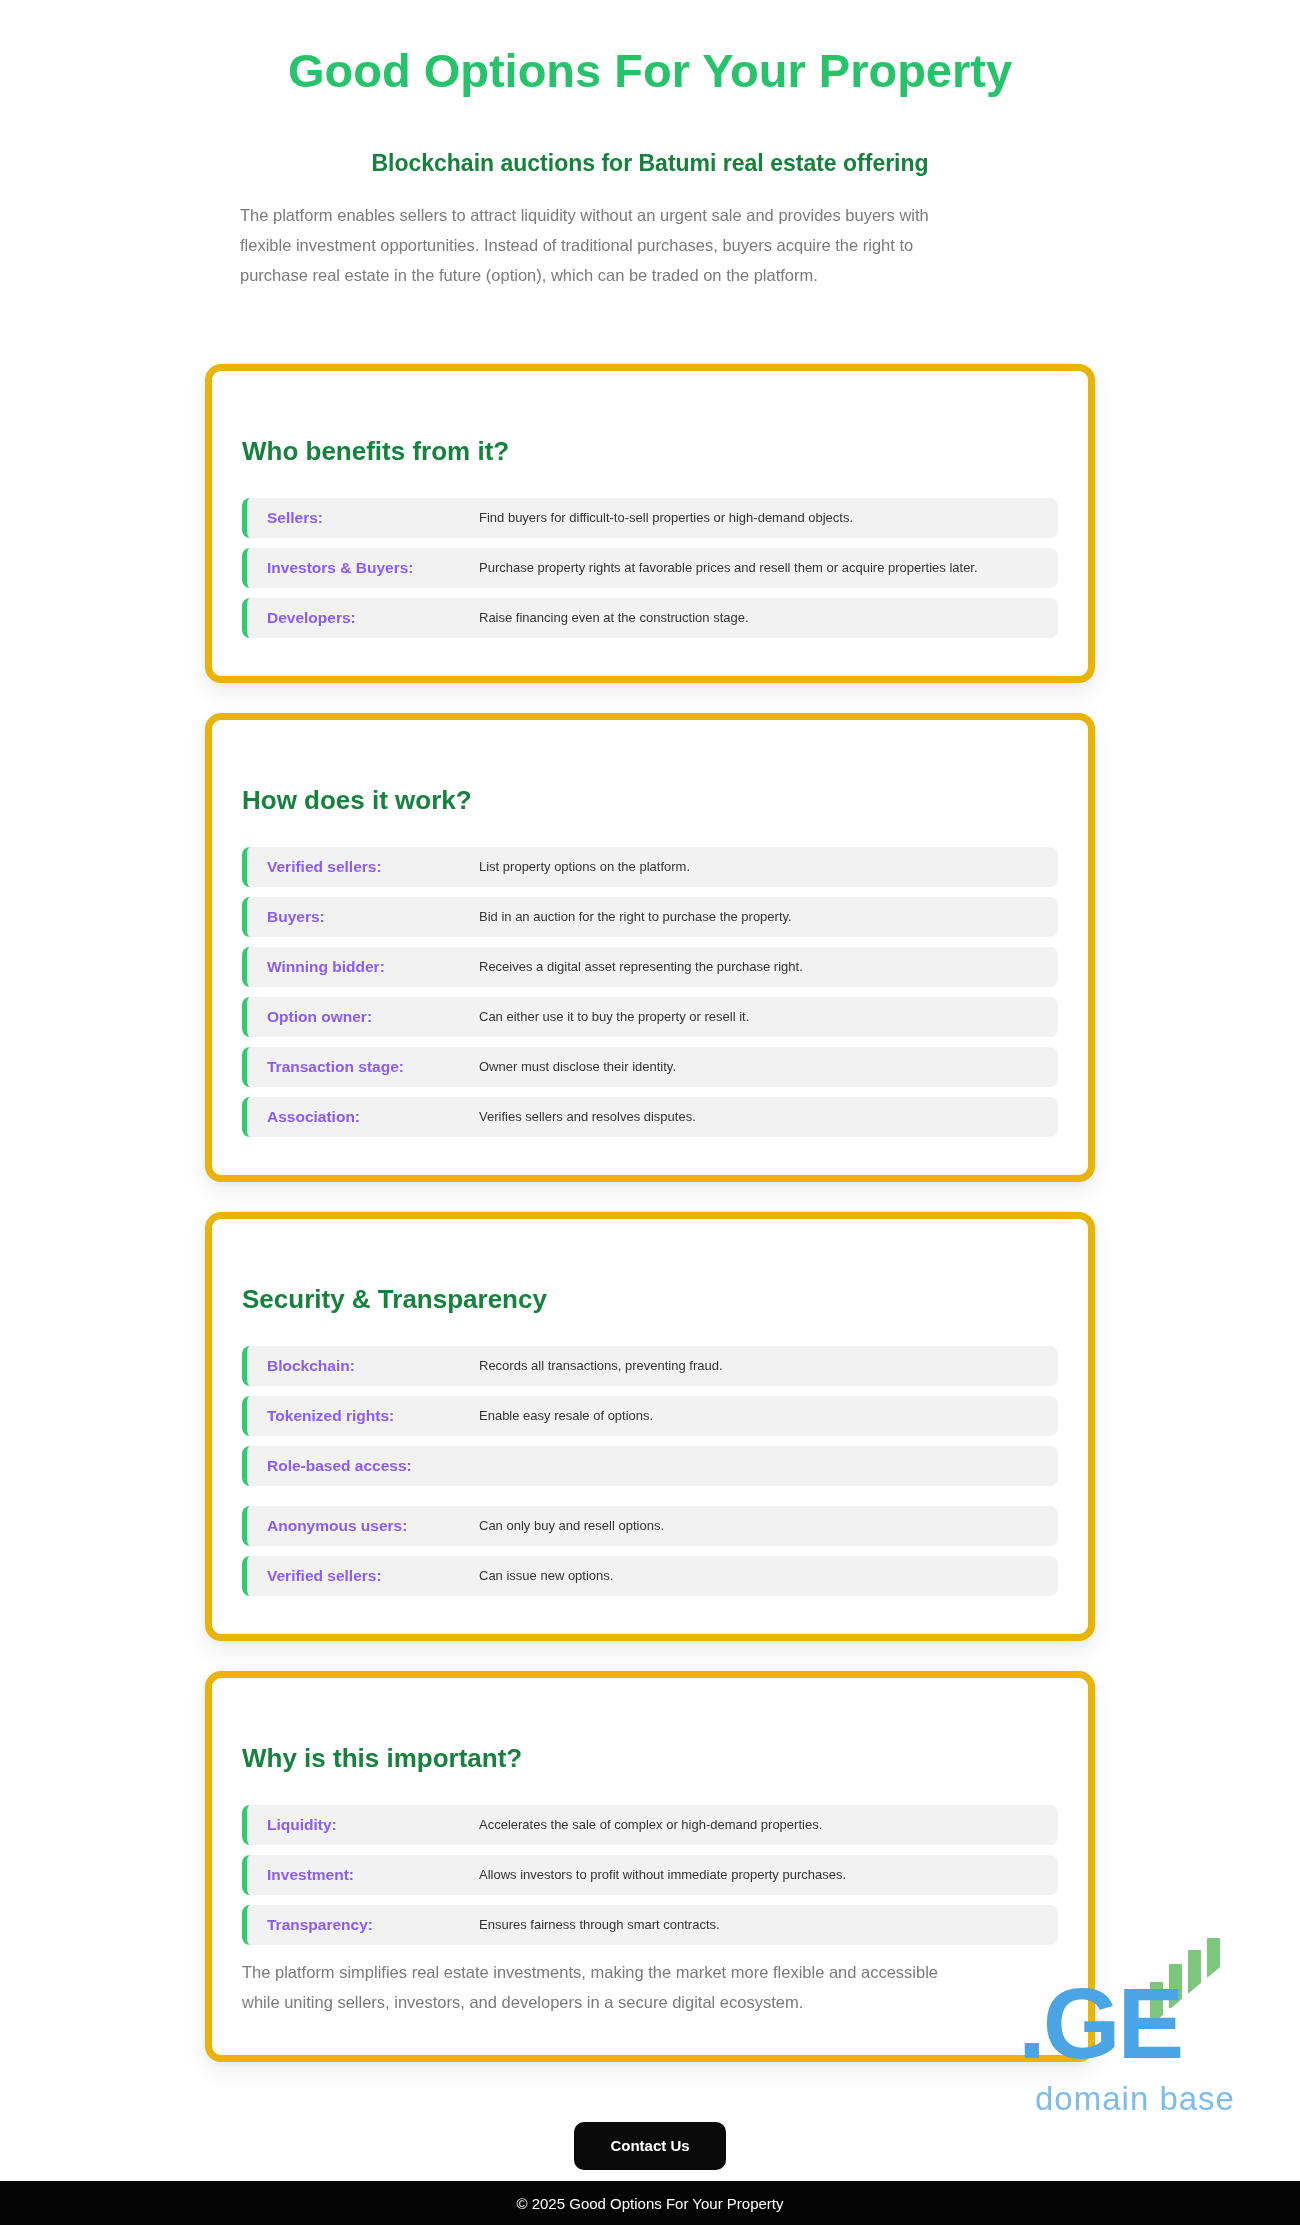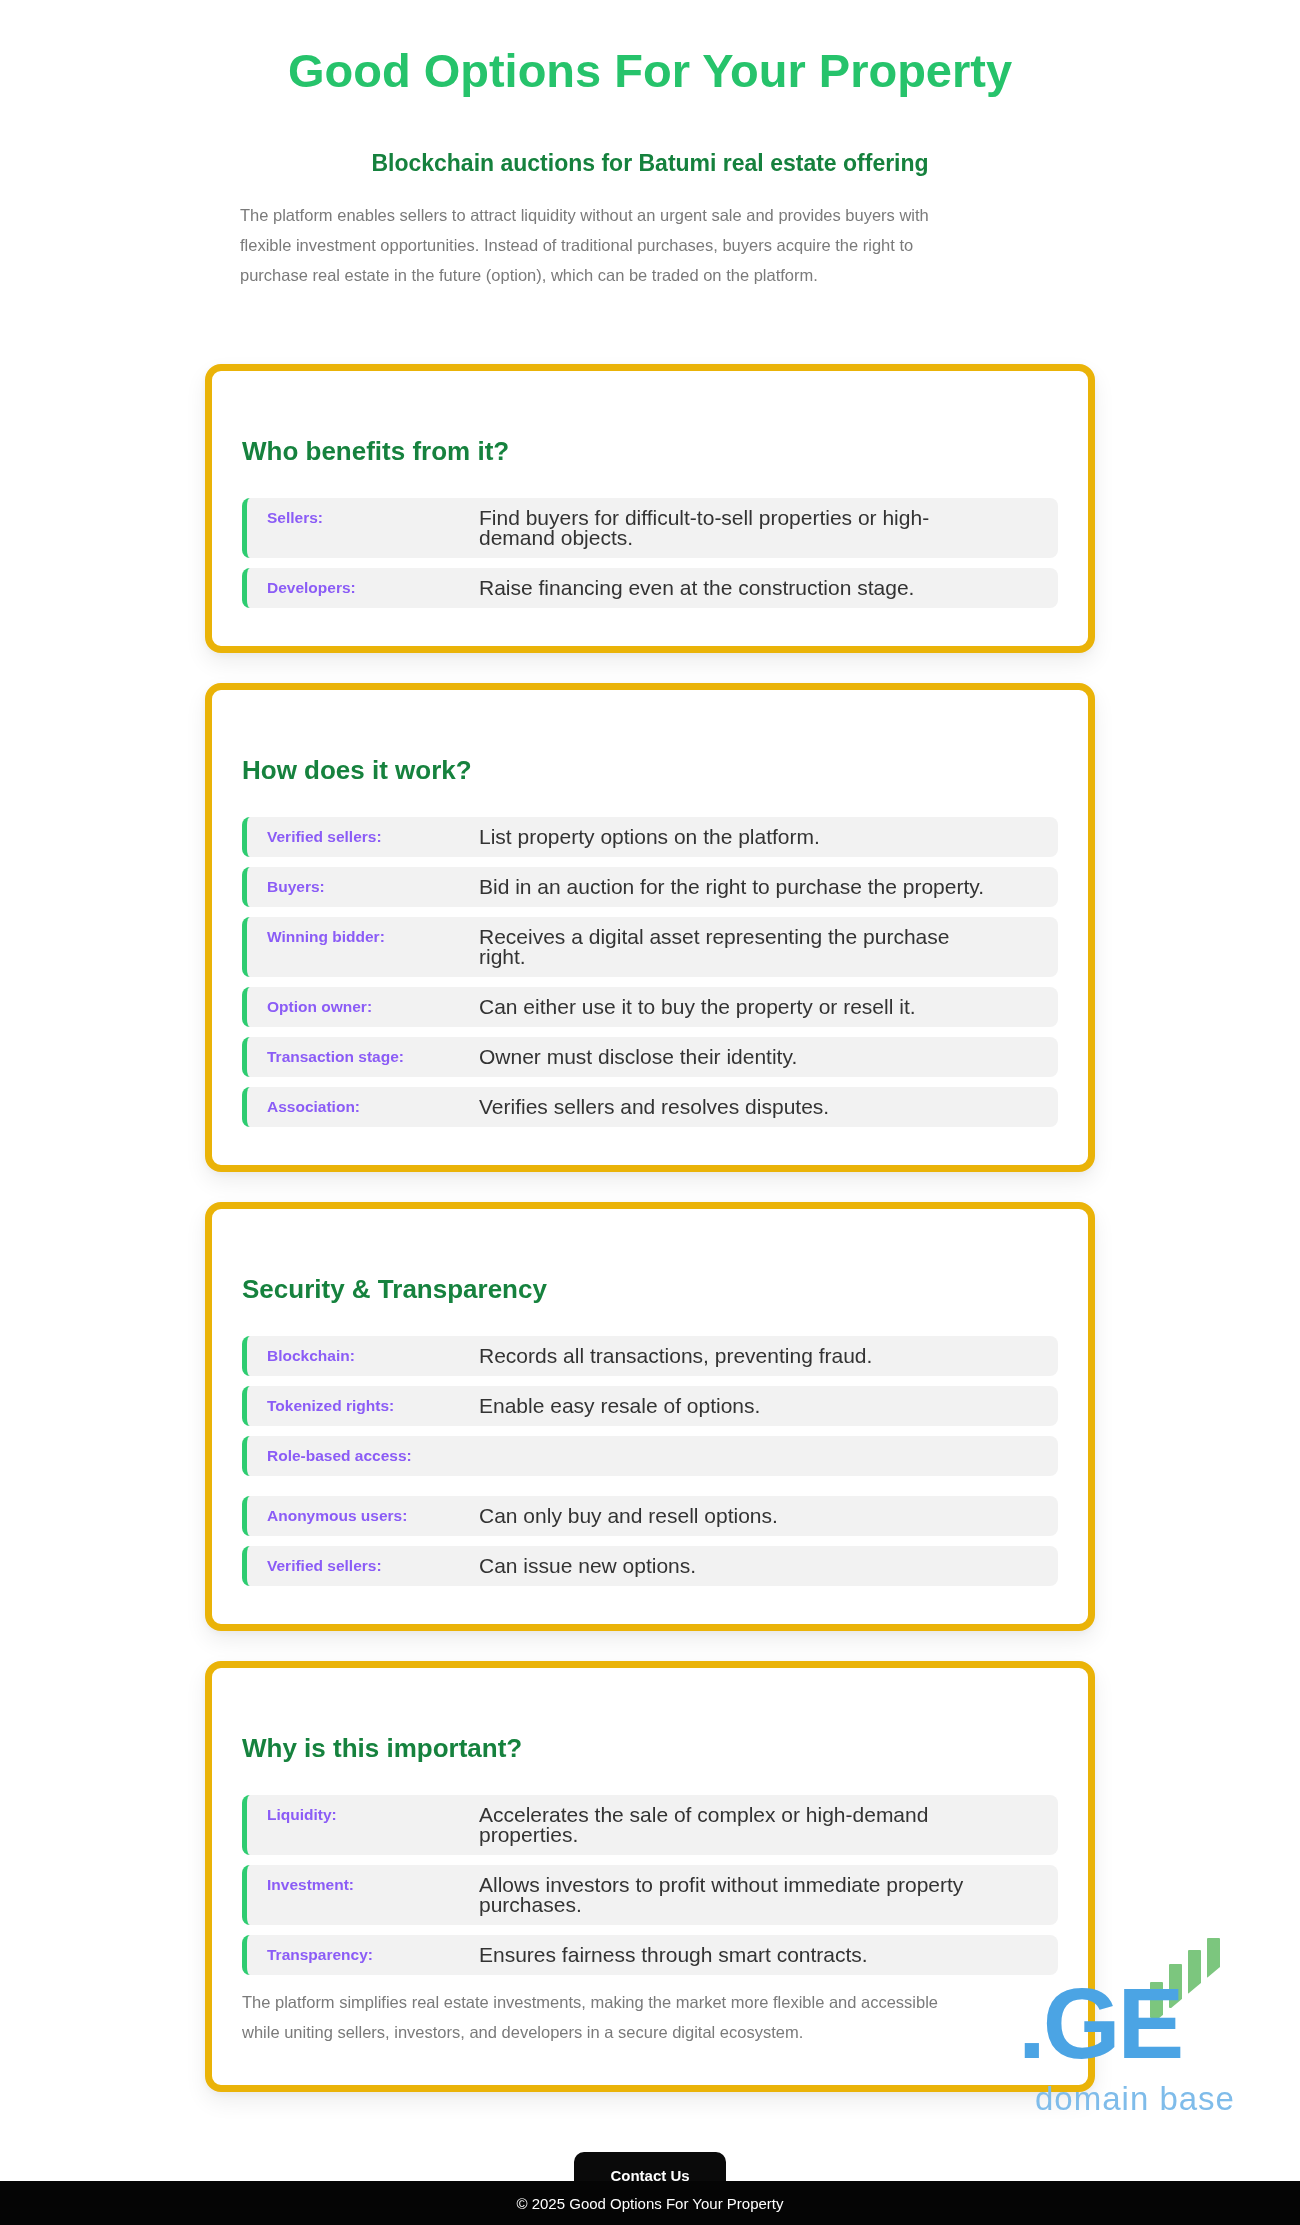--- a/index.html
+++ b/index.html
@@ -68,21 +68,21 @@
   .row:last-child { margin-bottom: 0; }
   .row.spaced { margin-bottom: 20px; }
   .term {
     flex: 0 0 212px;
     font-size: 15.5px;
     line-height: 20px;
     font-weight: bold;
     color: #8b5cf6;
   }
   .def {
-    font-size: 21px;
+    font-size: 13px;
     line-height: 20px;
     color: #333333;
     max-width: 520px;
   }
   .outro {
     margin: 12px 0 0;
     font-size: 16.5px;
     line-height: 30px;
     color: #7a7a7a;
   }
@@ -137,20 +137,24 @@
     <span>The platform enables sellers to attract liquidity without an urgent sale and provides buyers with</span>
     <span>flexible investment opportunities. Instead of traditional purchases, buyers acquire the right to</span>
     <span>purchase real estate in the future (option), which can be traded on the platform.</span>
   </p>
 
   <section class="card first">
     <h3>Who benefits from it?</h3>
     <div class="row">
       <span class="term">Sellers:</span>
       <span class="def">Find buyers for difficult-to-sell properties or high-demand objects.</span>
+    </div>
+    <div class="row">
+      <span class="term">Investors &amp; Buyers:</span>
+      <span class="def">Purchase property rights at favorable prices and resell them or acquire properties later.</span>
     </div>
     <div class="row">
       <span class="term">Developers:</span>
       <span class="def">Raise financing even at the construction stage.</span>
     </div>
   </section>
 
   <section class="card">
     <h3>How does it work?</h3>
     <div class="row">

